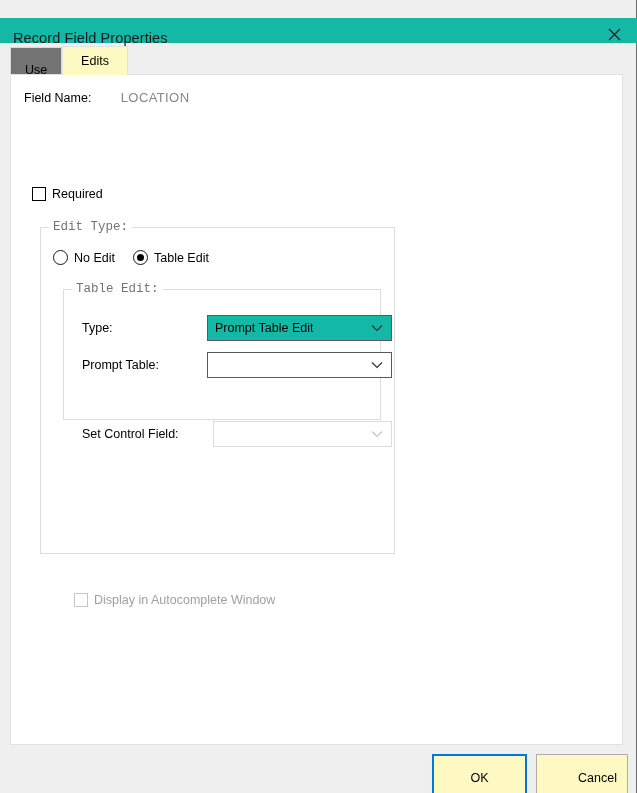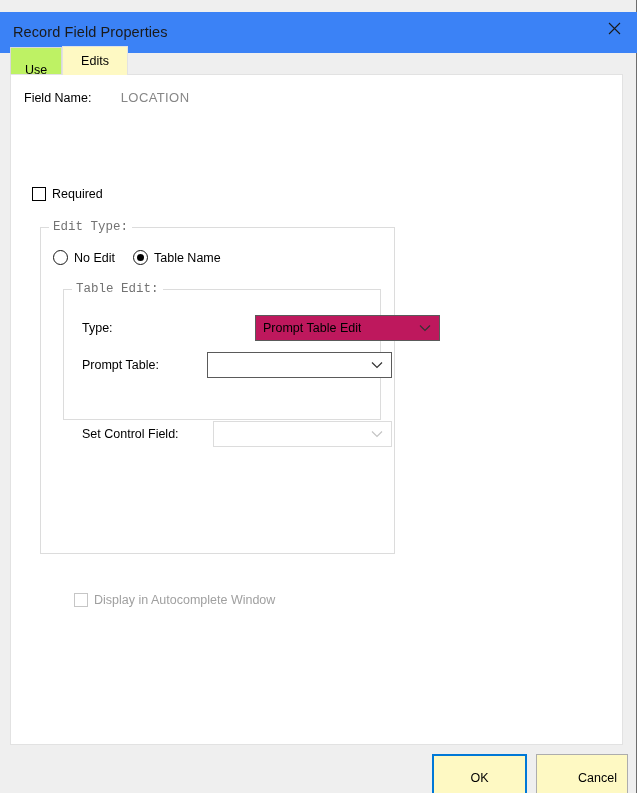--- a/index.html
+++ b/index.html
@@ -23,24 +23,24 @@
     width: 637px;
     height: 793px;
     background: #efefef;
     border-right: 1px solid #6d6d6d;
     box-sizing: border-box;
   }
 
   
   .titlebar {
     position: absolute;
-    left: 0; top: 12px;
+    left: 0; top: 18px;
     width: 637px;
-    height: 41px;
-    background: #3b82f6;
+    height: 25px;
+    background: #14b8a6;
   }
   .titlebar-text {
     position: absolute;
     left: 13px;
     top: 12px;
     font-size: 14.5px;
     color: #1a1a1a;
     letter-spacing: .1px;
     white-space: nowrap;
   }
@@ -60,21 +60,21 @@
     position: absolute;
     left: 10px;
     top: 46px;
     height: 29px;
   }
   .tab {
     position: absolute;
     top: 1px;
     height: 44px;
     box-sizing: border-box;
-    background: #bef264;
+    background: #737373;
     border: 1px solid #d9d9d9;
     border-bottom: none;
     display: flex;
     align-items: center;
     justify-content: center;
     font-size: 12.5px;
     color: #000;
   }
   .tab.selected {
     top: 0;
@@ -227,21 +227,21 @@
   }
   .combo {
     position: absolute;
     height: 26px;
     box-sizing: border-box;
     border: 1px solid #5a5a5a;
     background: #ffffff;
     display: flex;
     align-items: center;
   }
-  .combo.filled { background: #be185d; margin-left: 48px; }
+  .combo.filled { background: #14b8a6; }
   .combo.disabled {
     border-color: #dcdcdc;
     background: #ffffff;
   }
   .combo-text {
     margin-left: 7px;
     font-size: 12.5px;
     color: #000;
     white-space: nowrap;
     overflow: hidden;
@@ -321,21 +321,21 @@
     <div class="groupbox" id="edit-type-group">
       <span class="gb-title">Edit Type:</span>
 
       <div class="radio-row">
         <span class="radio">
           <span class="radio-circle"></span>
           <span class="radio-label">No Edit</span>
         </span>
         <span class="radio">
           <span class="radio-circle checked"></span>
-          <span class="radio-label">Table Name</span>
+          <span class="radio-label">Table Edit</span>
         </span>
       </div>
 
       <div class="groupbox" id="table-edit-group">
         <span class="gb-title">Table Edit:</span>
 
         <div class="combo-row" id="row-type">
           <span class="combo-label">Type:</span>
           <div class="combo filled" id="combo-type">
             <span class="combo-text">Prompt Table Edit</span>

